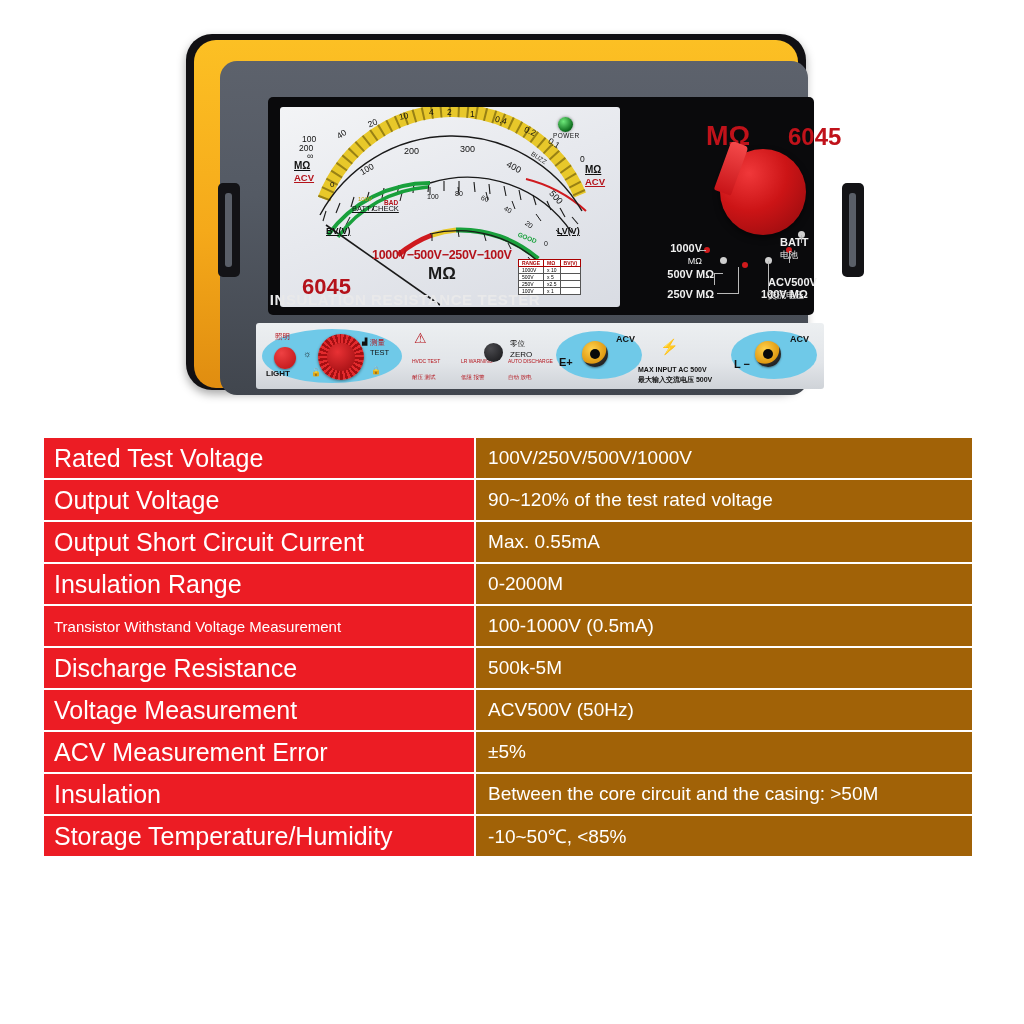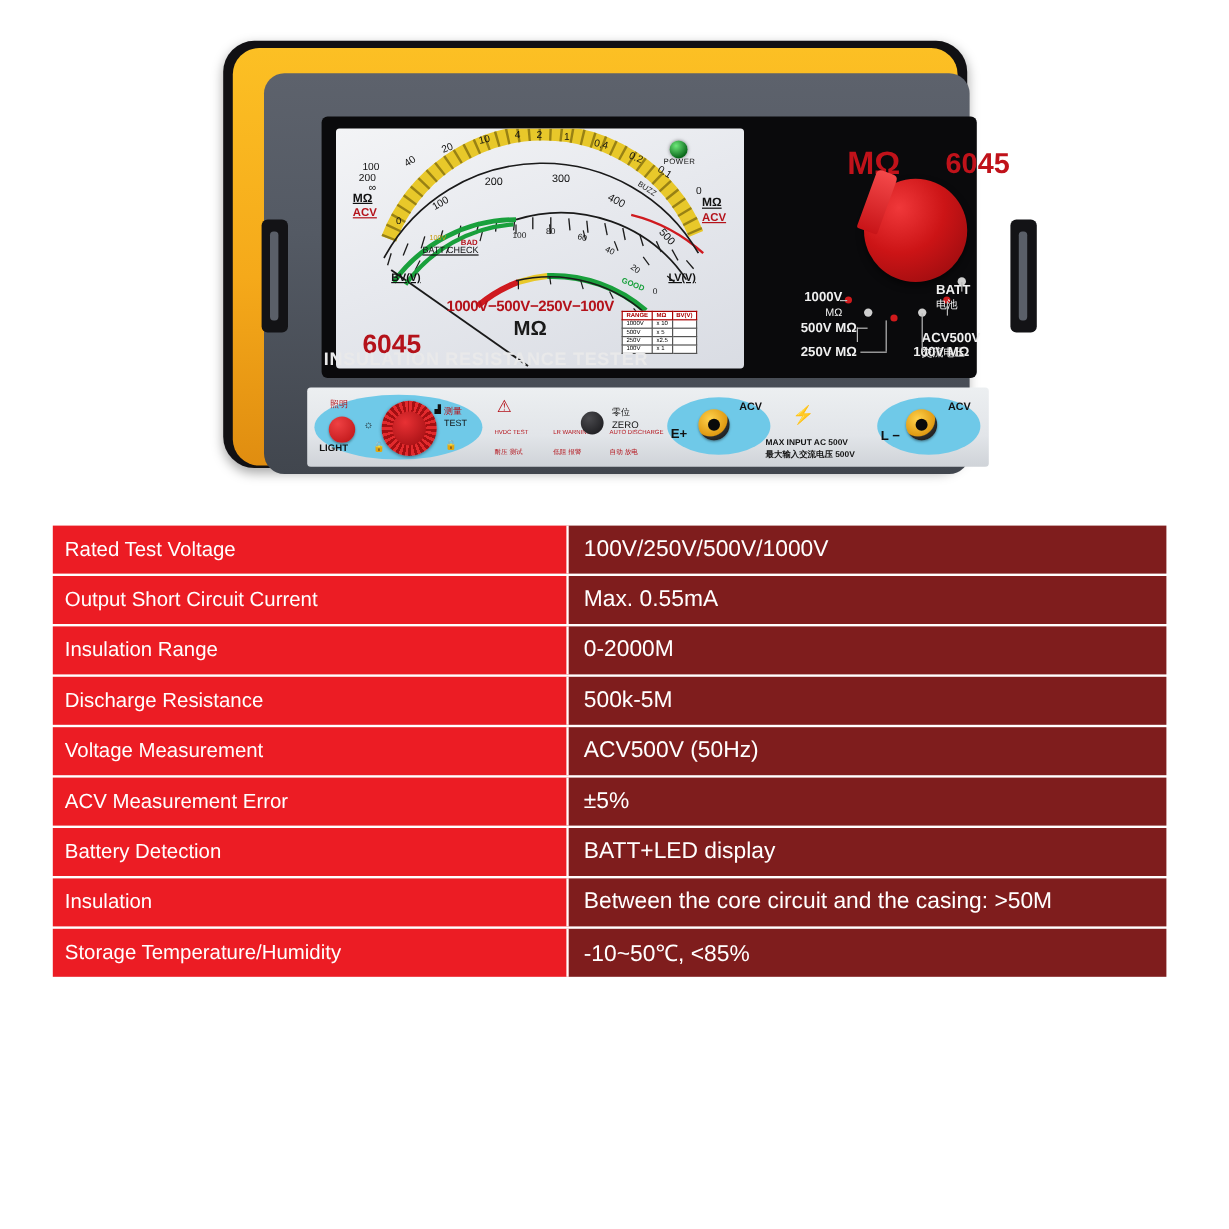--- a/index.html
+++ b/index.html
@@ -127,25 +127,25 @@
 
   
   #spec-table{
     position:absolute;left:44px;top:436px;width:928px;
     border-collapse:separate;border-spacing:0 2px;
   }
   #spec-table td{
     height:40px;vertical-align:middle;color:#ffffff;padding:0 0 0 10px;
   }
   #spec-table td.k{
-    width:427px;background:#ec1c24;font-size:17px;
+    width:427px;background:#ec1c24;font-size:25px;
   }
   #spec-table td.k.small{font-size:15px;}
   #spec-table td.v{
-    width:495px;background:#7f1d1d;font-size:19px;padding-left:12px;
+    width:495px;background:#a16207;font-size:19px;padding-left:12px;
   }
   #spec-table tr td.k{border-right:2px solid #ffffff;}
 </style>
 </head>
 <body>
 
 <div id="device-photo">
 
   <div class="dev-shell"></div>
   <div class="dev-yellow">
@@ -403,44 +403,48 @@
   </div>
 </div>
 
 <table id="spec-table">
   <tbody>
     <tr>
       <td class="k">Rated Test Voltage</td>
       <td class="v">100V/250V/500V/1000V</td>
     </tr>
     <tr>
+      <td class="k">Output Voltage</td>
+      <td class="v">90~120% of the test rated voltage</td>
+    </tr>
+    <tr>
       <td class="k">Output Short Circuit Current</td>
       <td class="v">Max. 0.55mA</td>
     </tr>
     <tr>
       <td class="k">Insulation Range</td>
       <td class="v">0-2000M</td>
     </tr>
     <tr>
+      <td class="k small">Transistor Withstand Voltage Measurement</td>
+      <td class="v">100-1000V (0.5mA)</td>
+    </tr>
+    <tr>
       <td class="k">Discharge Resistance</td>
       <td class="v">500k-5M</td>
     </tr>
     <tr>
       <td class="k">Voltage Measurement</td>
       <td class="v">ACV500V (50Hz)</td>
     </tr>
     <tr>
       <td class="k">ACV Measurement Error</td>
       <td class="v">±5%</td>
     </tr>
     <tr>
-      <td class="k">Battery Detection</td>
-      <td class="v"> BATT+LED display</td>
-    </tr>
-    <tr>
       <td class="k">Insulation</td>
       <td class="v">Between the core circuit and the casing: &gt;50M</td>
     </tr>
     <tr>
       <td class="k">Storage Temperature/Humidity</td>
       <td class="v">-10~50℃, &lt;85%</td>
     </tr>
   </tbody>
 </table>
 

